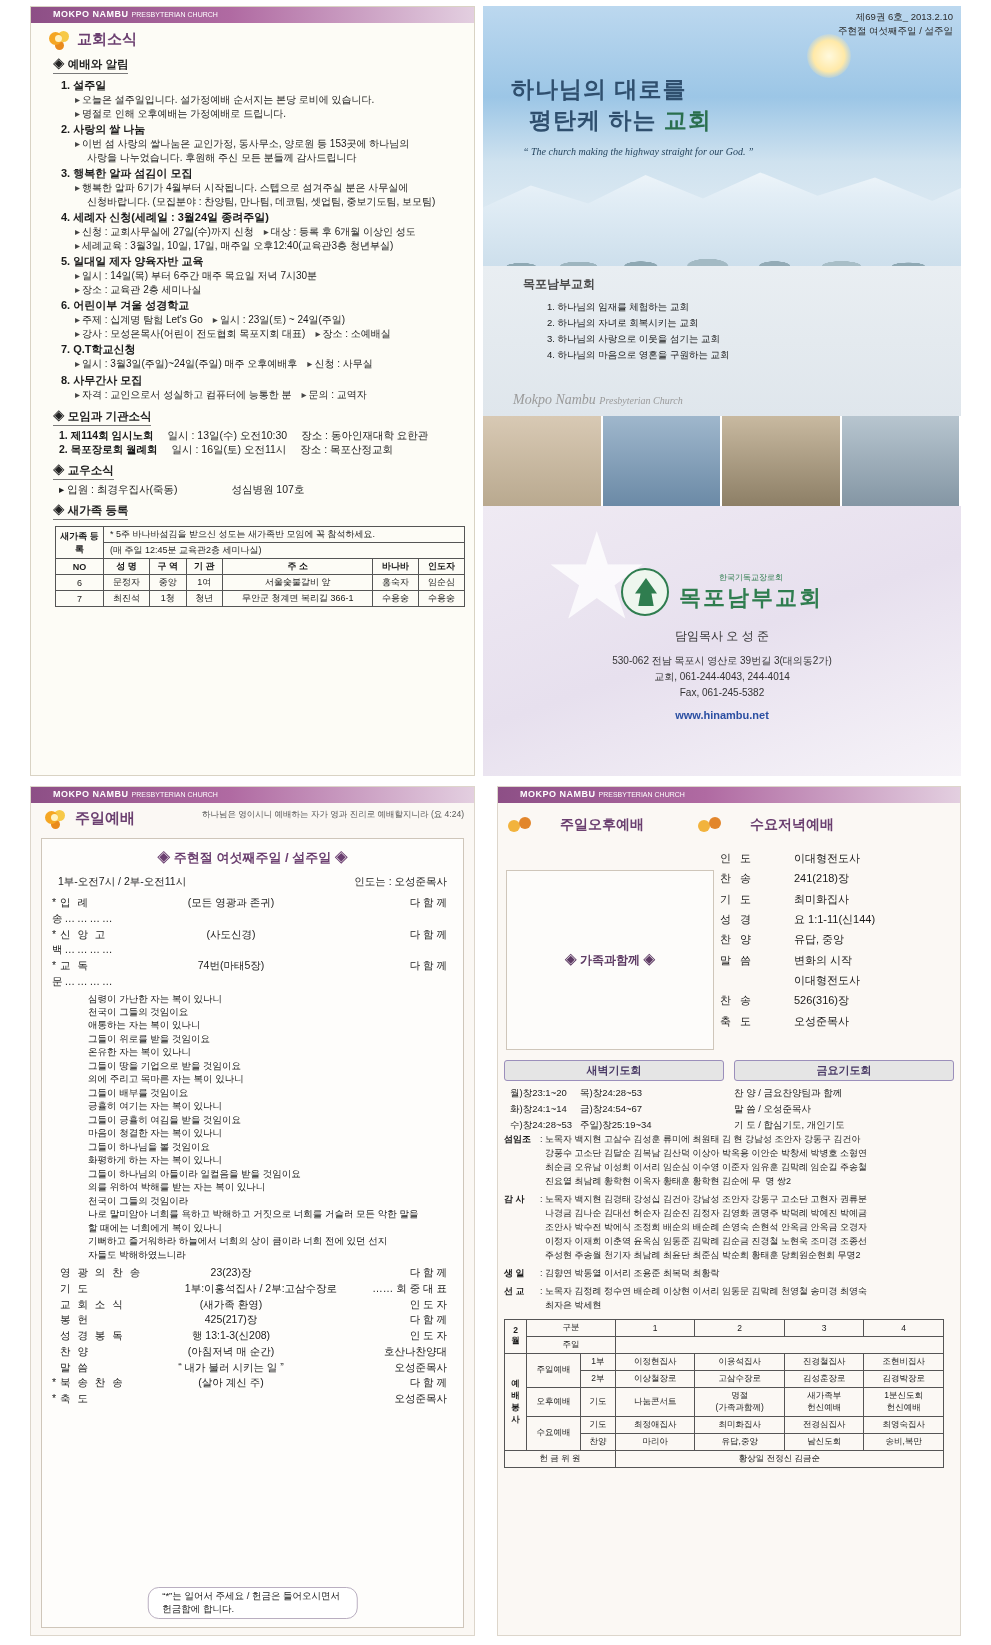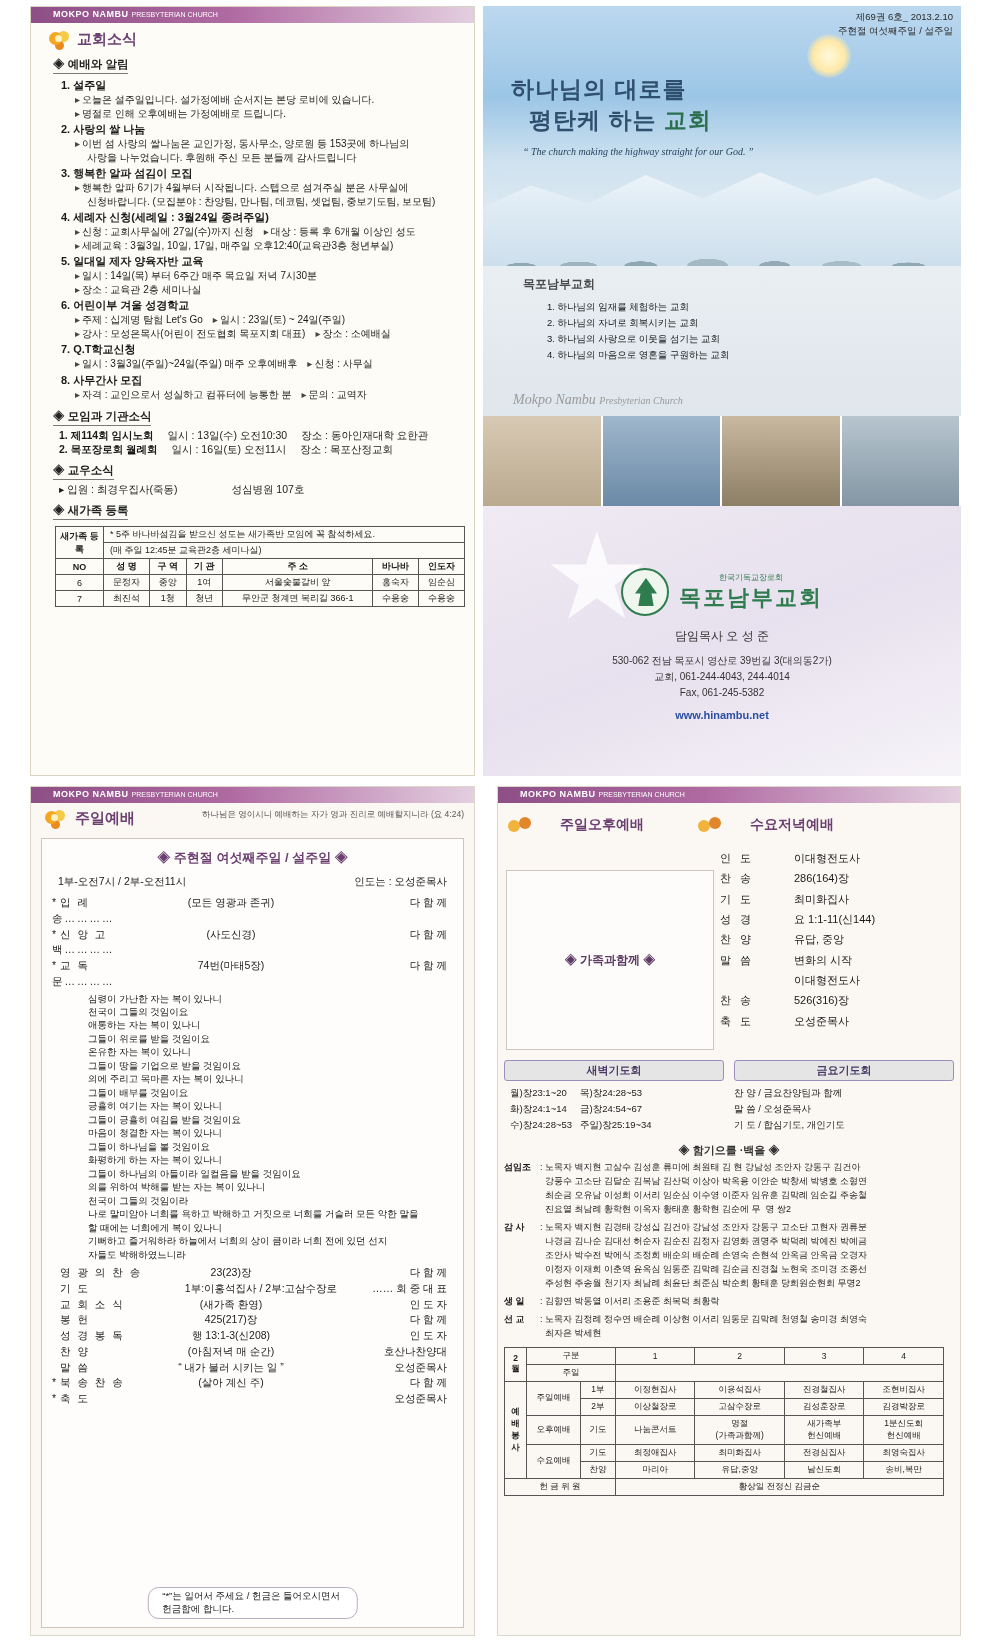--- a/index.html
+++ b/index.html
@@ -547,21 +547,21 @@
         <div class="t">◈ 가족과함께 ◈</div>
       </div>
     </div>
     <div class="br-right">
       <div class="ord2">
           <span class="a">인 도</span>
           <span class="b">이대형전도사</span>
         </div>
       <div class="ord2">
           <span class="a">찬 송</span>
-          <span class="b">286(164)장</span>
+          <span class="b">241(218)장</span>
         </div>
       <div class="ord2">
           <span class="a">기 도</span>
           <span class="b">최미화집사</span>
         </div>
       <div class="ord2">
           <span class="a">성 경</span>
           <span class="b">요 1:1-11(신144)</span>
         </div>
       <div class="ord2">
@@ -604,21 +604,20 @@
       </div>
     </div>
     <div>
       <div class="pray-hdr">금요기도회</div>
       <div class="pray-line">찬 양 / 금요찬양팀과 함께</div>
       <div class="pray-line">말 씀 / 오성준목사</div>
       <div class="pray-line">기 도 / 합심기도, 개인기도</div>
     </div>
   </div>
 
-  <div class="dept-title">◈ 함기으를 ·백을 ◈</div>
   <div class="dept-block">
     <div class="row">
         <span class="k">섬임조</span>
         <span class="v" style="white-space:pre-wrap">: 노목자 백지현 고삼수 김성훈 류미에 최원태 김 현 강남성 조안자 강동구 김건아
   강풍수 고소단 김달순 김복남 김산덕 이상아 박옥용 이안순 박창세 박병호 소형연
   최순금 오유남 이성희 이서리 임순심 이수영 이준자 임유훈 김막례 임순길 주송철
   진요열 최남례 황학현 이옥자 황태훈 황학현 김순에 무  명 쌍2</span>
       </div>
     <div class="row" style="margin-top:4px">
         <span class="k">감 사</span>

